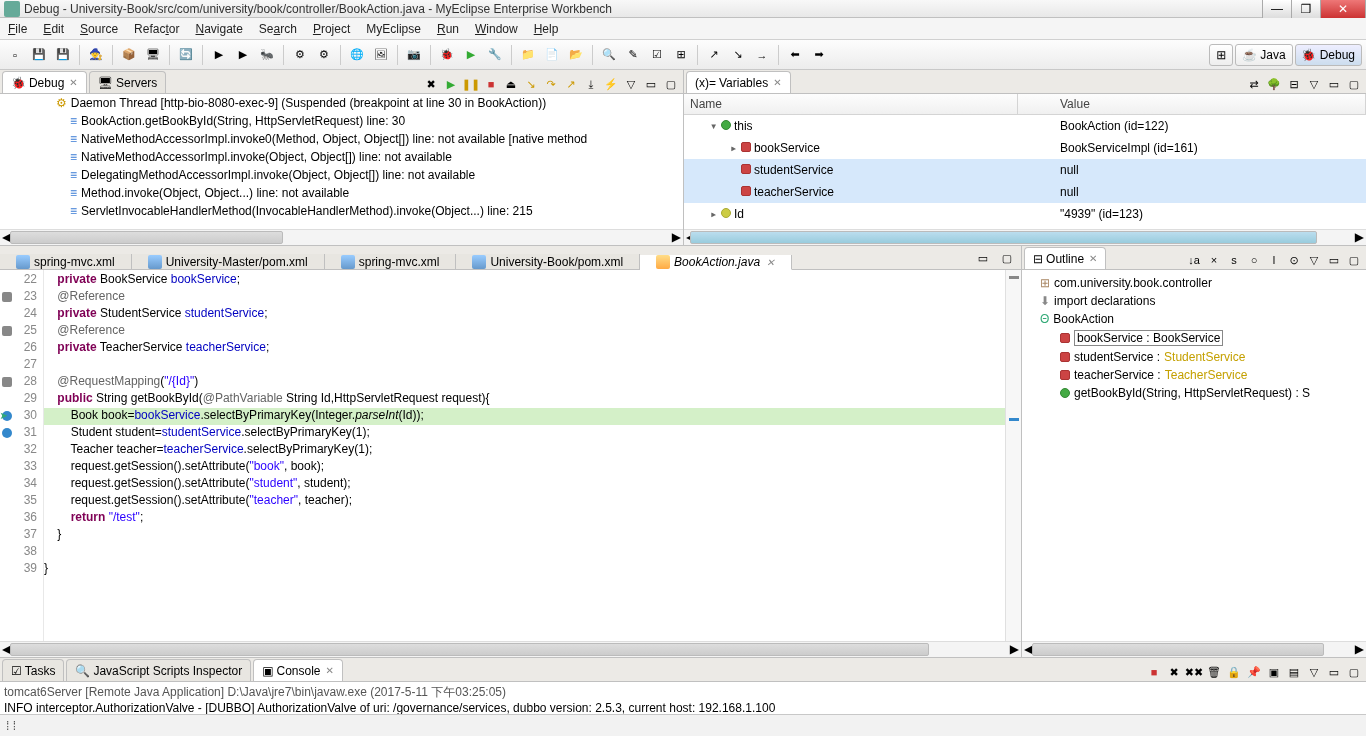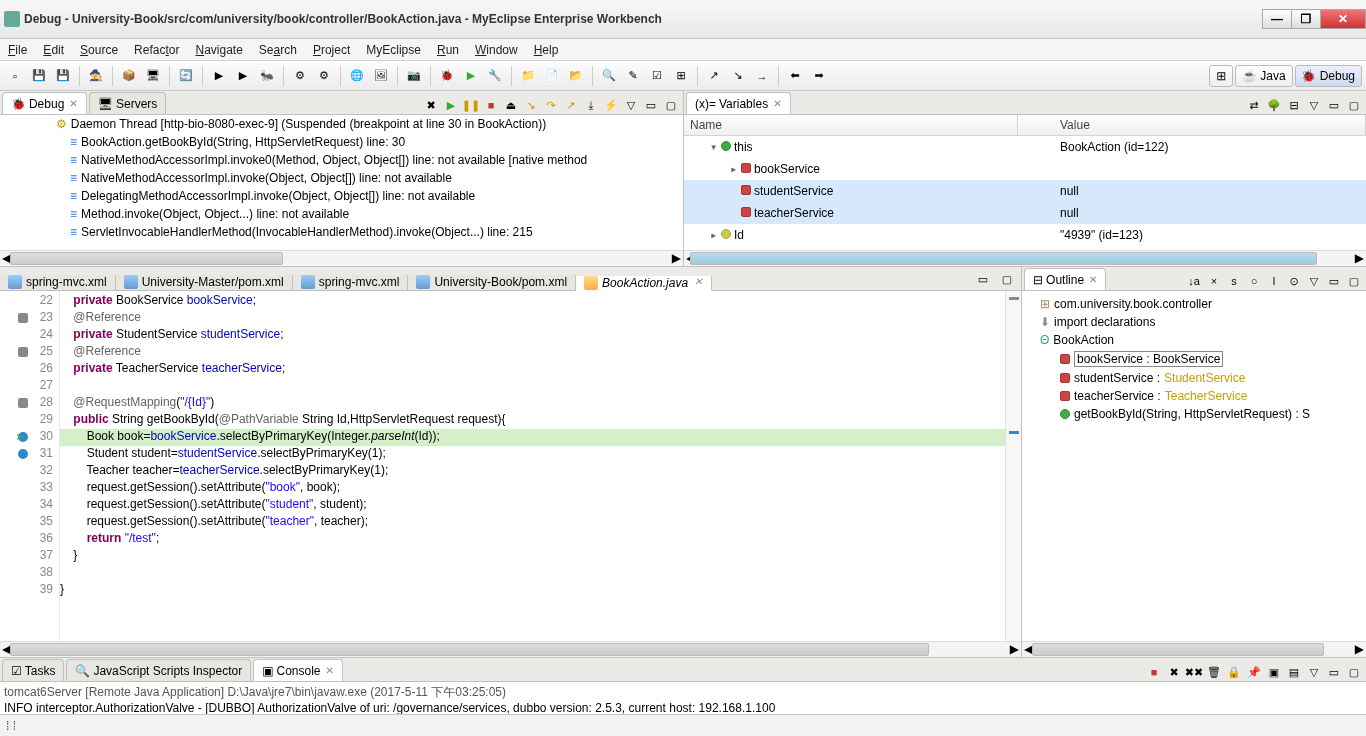--- a/index.html
+++ b/index.html
@@ -1,18 +1,18 @@
 <!DOCTYPE html>
 <html><head>
 <meta charset="utf-8">
 <style>
 * { box-sizing: border-box; margin: 0; padding: 0; font-family: "Microsoft YaHei", Tahoma, Arial, sans-serif; font-size: 12px; }
 body { background: #f0f0f0; width: 1366px; height: 736px; overflow: hidden; display: flex; flex-direction: column; }
 
-.title-bar { height: 39px; background: linear-gradient(#f8f8f8,#e8e8e8); display:flex; align-items:center; border-bottom:1px solid #c0c0c0;font-weight:bold; }
+.title-bar { height: 18px; background: linear-gradient(#f8f8f8,#e8e8e8); display:flex; align-items:center; border-bottom:1px solid #c0c0c0; }
 .title-bar .icon { width:16px; height:16px; margin:0 4px; background:#6a9; border-radius:2px; }
 .title-bar .title { flex:1; color:#333; }
 .title-bar .win-buttons { display:flex; }
 .win-btn { width:30px; height:20px; display:flex; align-items:center; justify-content:center; border:1px solid #aaa; background:linear-gradient(#fff,#ddd); margin-left:-1px; }
 .win-btn.close { background:linear-gradient(#e77,#c33); color:#fff; width:46px; }
 
 .menu-bar { height:22px; background:#f5f5f5; display:flex; align-items:center; border-bottom:1px solid #d0d0d0;text-align:center; }
 .menu-bar span { padding:0 8px; color:#222; cursor:default; }
 .menu-bar span u { text-decoration:underline; }
 
@@ -50,27 +50,27 @@
 .tree-ind { display:inline-block; }
 .expand { color:#666; font-family:monospace; }
 .fld-icon { display:inline-block; width:10px; height:10px; border-radius:2px; }
 .ic-grn { background:#4a4; border:1px solid #383; border-radius:50%; }
 .ic-red { background:#c44; border:1px solid #a33; }
 .ic-yel { background:#cc4; border:1px solid #aa3; border-radius:50%; }
 
 .mid-row { flex:1; display:flex; min-height:0; border-bottom:1px solid #c0c0c0; }
 .editor-area { flex:1; display:flex; flex-direction:column; background:#fff; min-width:0; }
 .editor-tabs { height:24px; display:flex; align-items:flex-end; background:#eceae6; border-bottom:1px solid #c0c0c0; }
-.ed-tab { height:15px; padding:0 8px; display:flex; gap:4px; border-right:1px solid #c0c0c0; background:#e8e6e1; }
+.ed-tab { height:15px; padding:0 16px; display:flex; align-items:center; gap:4px; border-right:1px solid #c0c0c0; background:#e8e6e1; }
 .ed-tab.active { background:#fff; border-bottom:1px solid #fff; margin-bottom:-1px;font-style:italic; }
 .ed-icon { width:14px; height:14px; }
 .ic-xml { background:linear-gradient(#9cf,#69c); border-radius:2px; }
 .ic-java { background:linear-gradient(#fd8,#fa4); border-radius:2px; }
 .editor-body { flex:1; display:flex; overflow:hidden; font-family:Consolas,"Courier New",monospace; font-size:13px; }
-.gutter { width:44px; background:#fff; border-right:1px solid #e8e8e8; text-align:right; color:#888; padding-top:2px;margin-left:16px; }
+.gutter { width:44px; background:#fff; border-right:1px solid #e8e8e8; text-align:right; color:#888; padding-top:2px; }
 .gutter .gl { height:17px; padding-right:6px; position:relative; }
 .gl .mark { position:absolute; left:2px; top:3px; width:10px; height:10px; }
 .mk-bp { background:#38c; border-radius:50%; }
 .mk-ann { background:#888; border-radius:2px; }
 .mk-arrow { color:#3a7; font-size:10px; line-height:10px; }
 .code { flex:1; white-space:pre; padding-top:2px; overflow:auto; }
 .code .cl { height:17px; }
 .cur-line { background:#d4f0c8; }
 .kw { color:#7f0055; font-weight:bold; }
 .field { color:#0000c0; }
@@ -235,20 +235,21 @@
           <div class="col col-name">Name</div>
           <div class="col col-val">Value</div>
         </div>
         <div class="vars-body" id="vars-body">
             <div class="vrow">
               <div class="col col-name"><span class="tree-ind">&nbsp;&nbsp;&nbsp;&nbsp;&nbsp;&nbsp;</span><span class="expand">▾</span> <span class="fld-icon ic-grn"></span> this</div>
               <div class="col col-val">BookAction  (id=122)</div>
             </div>
             <div class="vrow">
               <div class="col col-name"><span class="tree-ind">&nbsp;&nbsp;&nbsp;&nbsp;&nbsp;&nbsp;&nbsp;&nbsp;&nbsp;&nbsp;&nbsp;&nbsp;</span><span class="expand">▸</span> <span class="fld-icon ic-red"></span> bookService</div>
+              <div class="col col-val">BookServiceImpl  (id=161)</div>
             </div>
             <div class="vrow sel">
               <div class="col col-name"><span class="tree-ind">&nbsp;&nbsp;&nbsp;&nbsp;&nbsp;&nbsp;&nbsp;&nbsp;&nbsp;&nbsp;&nbsp;&nbsp;</span><span class="expand">&nbsp;</span> <span class="fld-icon ic-red"></span> studentService</div>
               <div class="col col-val">null</div>
             </div>
             <div class="vrow sel">
               <div class="col col-name"><span class="tree-ind">&nbsp;&nbsp;&nbsp;&nbsp;&nbsp;&nbsp;&nbsp;&nbsp;&nbsp;&nbsp;&nbsp;&nbsp;</span><span class="expand">&nbsp;</span> <span class="fld-icon ic-red"></span> teacherService</div>
               <div class="col col-val">null</div>
             </div>
             <div class="vrow">

